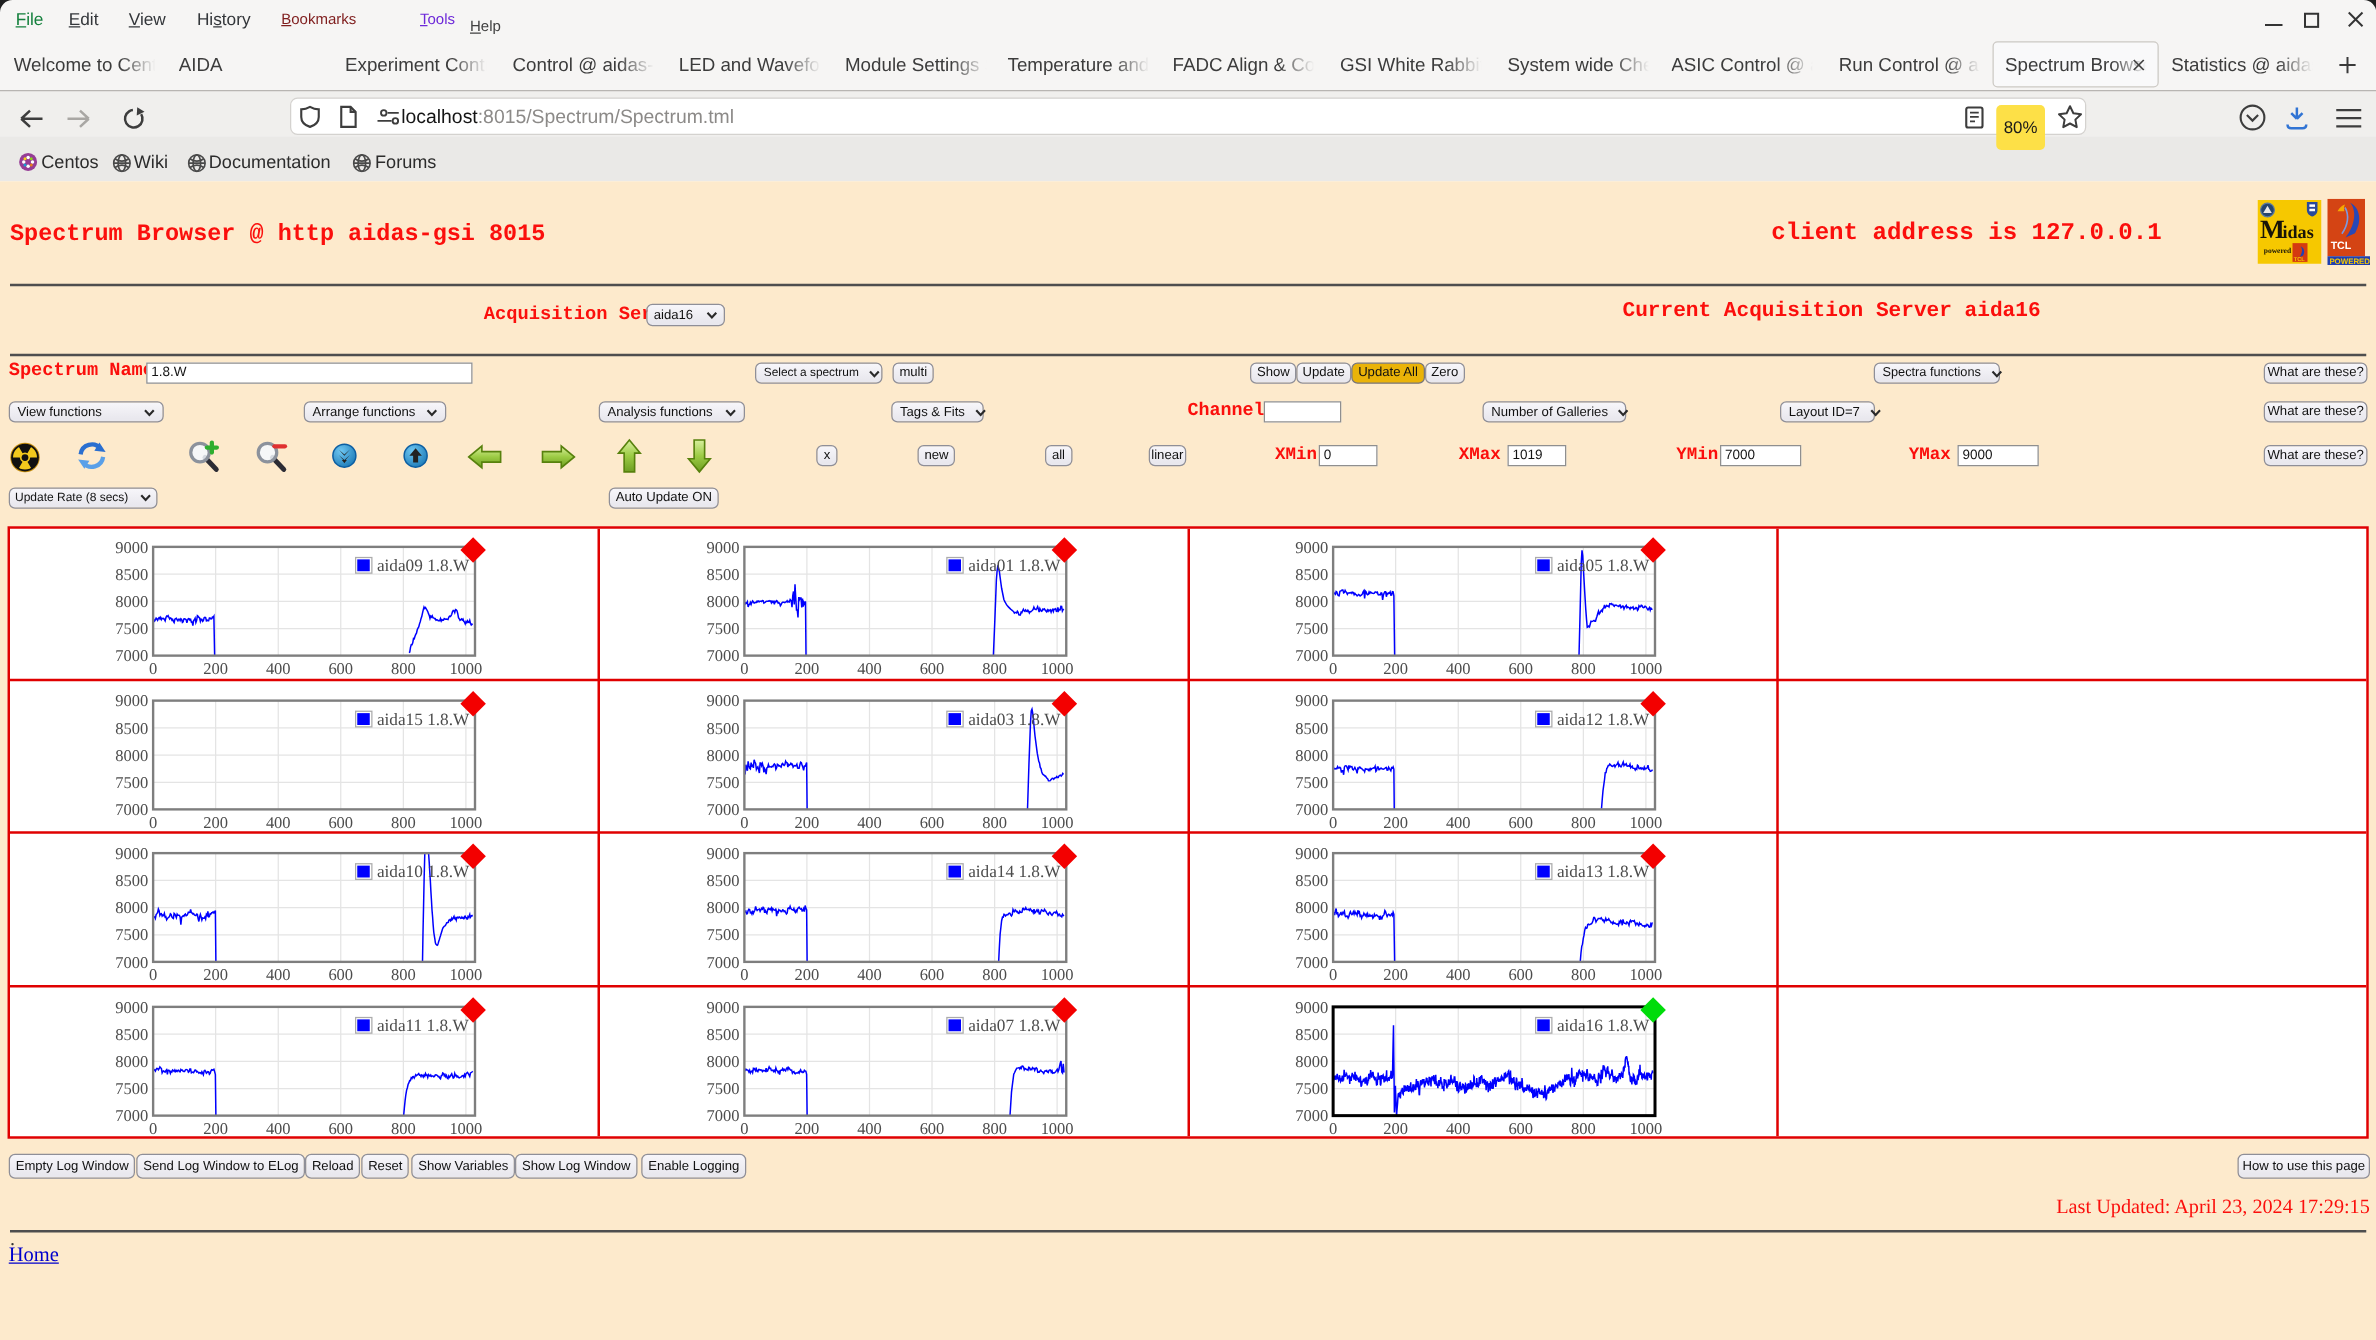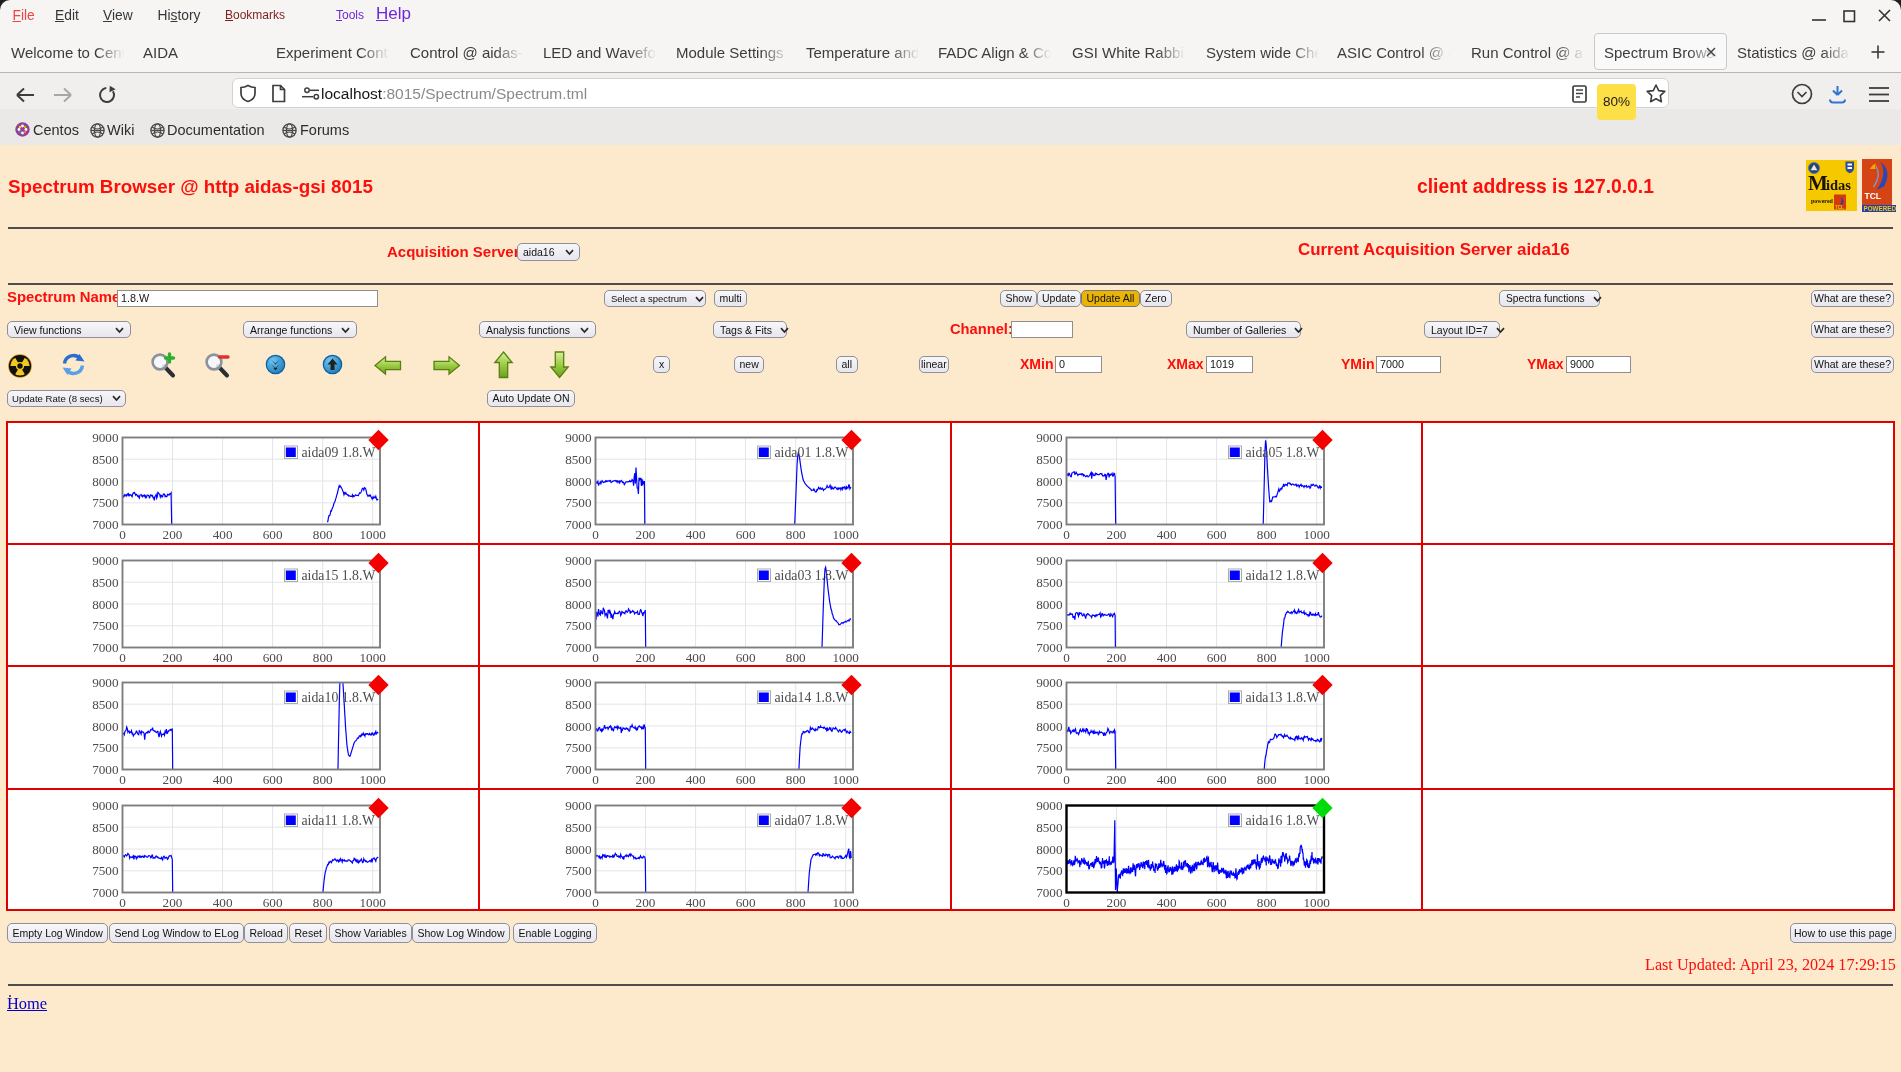--- a/index.html
+++ b/index.html
@@ -8,31 +8,31 @@
 .tab{font-size:15px;color:#3c3c3c;white-space:nowrap;overflow:hidden;width:118px;
   -webkit-mask-image:linear-gradient(to right,#000 72%,transparent 96%);mask-image:linear-gradient(to right,#000 72%,transparent 96%)}
 .gbtn{display:inline-flex;align-items:center;justify-content:center;white-space:nowrap;
   background:linear-gradient(#f7f6fa,#e9e8ee 85%);border:1.2px solid #8f8f98;border-radius:5px;
   font-size:10.5px;color:#111;height:16.5px;padding:0 4.5px}
 .gsel{display:inline-flex;align-items:center;white-space:nowrap;
   background:linear-gradient(#f7f6fa,#e9e8ee 85%);border:1.2px solid #8f8f98;border-radius:5px;
   font-size:10.5px;color:#111;height:17px;padding:0 6px}
 .ginp{background:#fff;border:1.4px solid #8f8f8f;font-size:10.8px;color:#141414;
   display:inline-flex;align-items:center;padding:0 3px;height:17px}
-.rl{font-family:Liberation Sans, sans-serif;font-weight:bold;color:#fb0f0c;white-space:nowrap;line-height:1}
+.rl{font-family:Liberation Mono, monospace;font-weight:bold;color:#fb0f0c;white-space:nowrap;line-height:1}
 .hr{height:2px;background:#4e4e4e}
 </style></head><body>
 <div class="abs" style="left:0;top:0;width:1901px;height:72px;background:#f6f5f4"></div>
-<div class="abs" style="left:12.5px;top:8px;font-size:13.8px;color:#ef4444"><u>F</u>ile</div>
+<div class="abs" style="left:12.5px;top:8px;font-size:13.8px;color:#15803d"><u>F</u>ile</div>
 <div class="abs" style="left:55px;top:8px;font-size:13.8px;color:#33363a"><u>E</u>dit</div>
 <div class="abs" style="left:103px;top:8px;font-size:13.8px;color:#33363a"><u>V</u>iew</div>
 <div class="abs" style="left:157.5px;top:8px;font-size:13.8px;color:#33363a">Hi<u>s</u>tory</div>
 <div class="abs" style="left:225px;top:8px;font-size:12px;color:#7f1d1d"><u>B</u>ookmarks</div>
 <div class="abs" style="left:336px;top:8px;font-size:12px;color:#6d28d9"><u>T</u>ools</div>
-<div class="abs" style="left:376px;top:4px;font-size:17px;color:#6d28d9"><u>H</u>elp</div>
+<div class="abs" style="left:376px;top:14px;font-size:12px;color:#404040"><u>H</u>elp</div>
 <svg class="abs" style="left:1798px;top:6px" width="100" height="22">
 <line x1="14" y1="14" x2="28" y2="14" stroke="#333" stroke-width="1.6"></line>
 <rect x="46" y="5" width="10.5" height="10.5" fill="none" stroke="#333" stroke-width="1.6"></rect>
 <line x1="81" y1="4" x2="92" y2="15" stroke="#333" stroke-width="1.6"></line>
 <line x1="92" y1="4" x2="81" y2="15" stroke="#333" stroke-width="1.6"></line>
 </svg>
 <div class="abs" style="left:1594px;top:33px;width:133px;height:37px;background:#f9f9fa;border:1px solid #ccc9c4;border-radius:4px"></div>
 <div class="abs tab" style="left:11px;top:44px;width:118px">Welcome to Centos</div>
 <div class="abs tab" style="left:143px;top:44px;width:118px">AIDA</div>
 <div class="abs tab" style="left:276px;top:44px;width:118px">Experiment Control</div>

